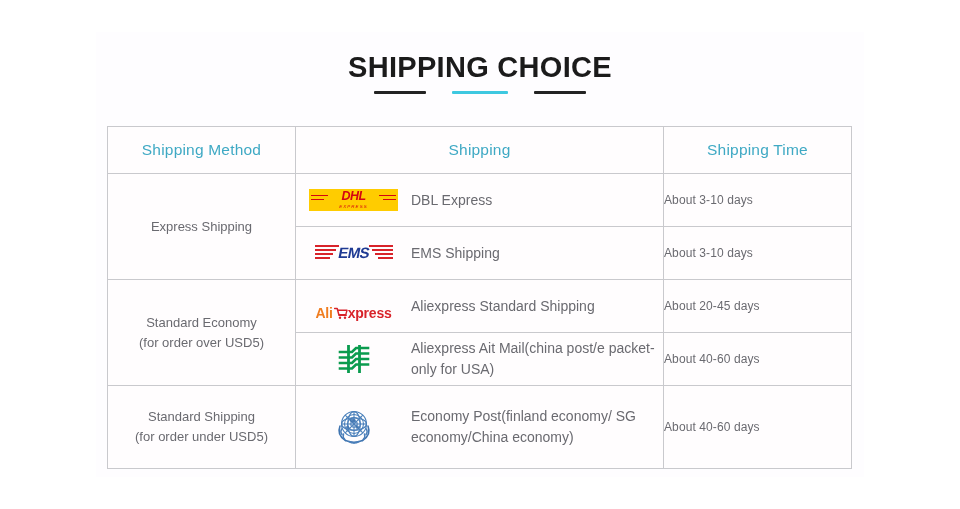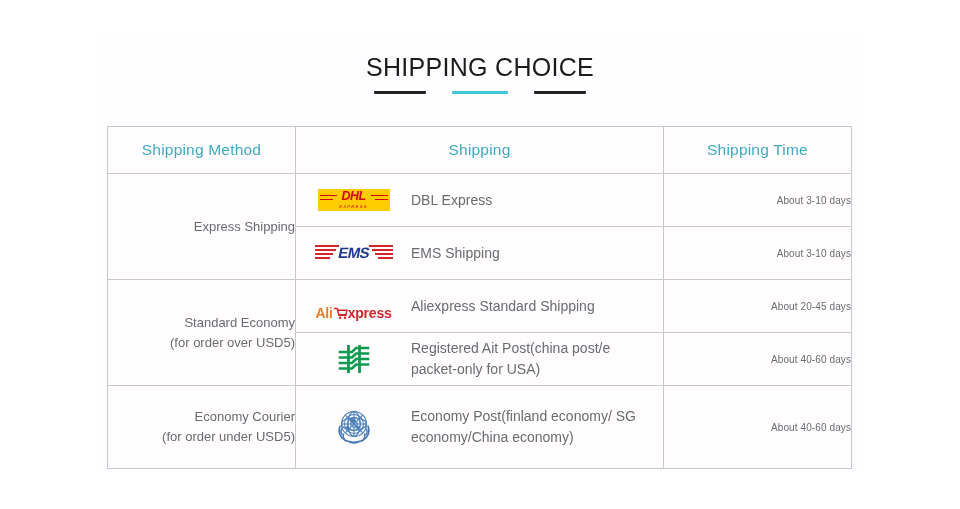--- a/index.html
+++ b/index.html
@@ -27,22 +27,22 @@
 
   .title-wrap {
     position: absolute;
     left: 96px;
     top: 52px;
     width: 768px;
     text-align: center;
   }
   .title-text {
     font-family: "Liberation Sans", sans-serif;
-    font-size: 25px;
-    font-weight: 400;
+    font-size: 29px;
+    font-weight: 700;
     letter-spacing: 0.3px;
     color: #1b1b1b;
     line-height: 30px;
     white-space: nowrap;
   }
   .title-rules {
     margin-top: 9px;
     display: flex;
     justify-content: center;
     align-items: center;
@@ -82,32 +82,32 @@
   .head-cell {
     height: 46px;
     text-align: center;
     font-size: 15.5px;
     font-weight: 400;
     color: #3fa9c4;
     letter-spacing: 0.2px;
   }
 
   .method-cell {
-    text-align: right;
+    text-align: center;
     color: #6a6a70;
     font-size: 13px;
     line-height: 20px;
     padding: 6px 6px;
   }
   .method-cell .l2 { display: block; }
 
   .time-cell {
-    text-align: right;
+    text-align: left;
     color: #6a6a70;
-    font-size: 10px;
+    font-size: 12px;
     letter-spacing: 0.1px;
     padding: 6px 4px;
   }
 
   .courier-cell {
     padding: 0;
   }
   .courier-inner {
     display: flex;
     align-items: center;
@@ -129,20 +129,21 @@
   }
 
   
   .logo-dhl {
     width: 72px;
     height: 22px;
     background: #ffcc00;
     position: relative;
     display: block;
     overflow: hidden;
+    padding-left: 17px;
   }
   .logo-dhl .dhl-word {
     position: absolute;
     left: 0; right: 0;
     top: 1px;
     text-align: center;
     font-family: "Liberation Sans", sans-serif;
     font-style: italic;
     font-weight: 700;
     font-size: 12.5px;
@@ -357,29 +358,29 @@
                   <path d="M6 24 H18 L22 20 H34"></path>
                   <path d="M6 29.5 H18 L22 25.5 H34"></path>
                 </g>
                 <g fill="none" stroke="#0a9b4e" stroke-width="2.8">
                   <path d="M14.5 6 V34"></path>
                   <path d="M25.5 6 V34"></path>
                 </g>
               </svg>
             </span>
           </div>
-          <div class="courier-label">Registered Ait Post(china post/e packet-only for USA)</div>
+          <div class="courier-label">Aliexpress Ait Mail(china post/e packet-only for USA)</div>
         </div>
       </td>
       <td class="time-cell">About 40-60 days</td>
     </tr>
 
     <tr>
       <td class="method-cell">
-        <span>Economy Courier</span>
+        <span>Standard Shipping</span>
         <span class="l2">(for order under USD5)</span>
       </td>
       <td class="courier-cell">
         <div class="courier-inner" style="min-height:72px;">
           <div class="logo-box">
             <span class="logo-un">
               <svg width="48" height="48" viewBox="0 0 48 48">
                 <g stroke="#4a7fba" fill="none" stroke-width="1.1">
                   <circle cx="24" cy="21" r="12.5" fill="#ffffff"></circle>
                   <circle cx="24" cy="21" r="9.5"></circle>

